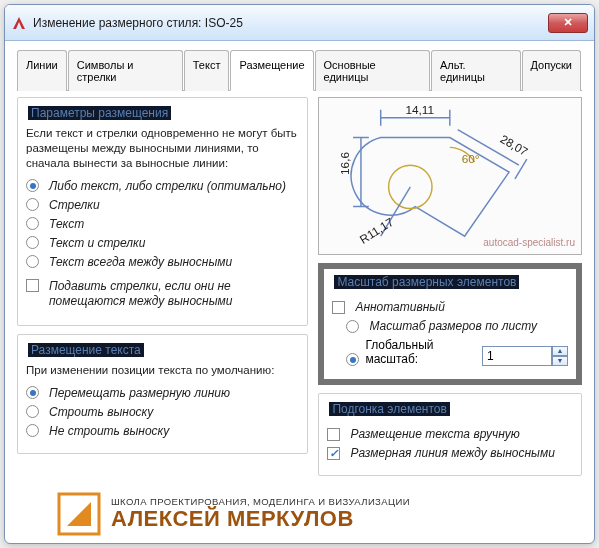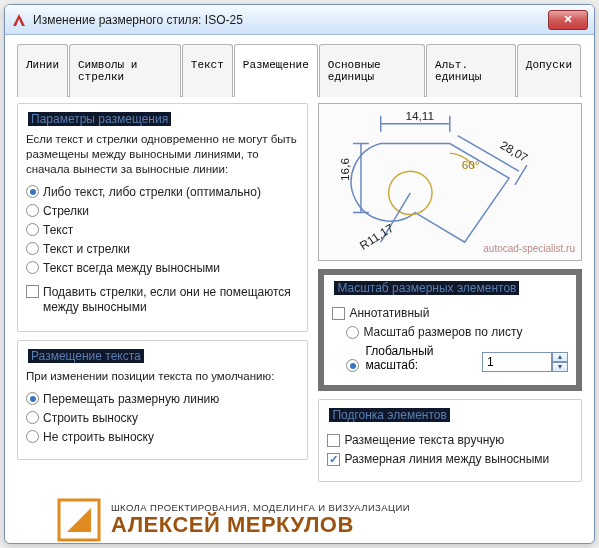--- a/index.html
+++ b/index.html
@@ -1,32 +1,32 @@
 <!DOCTYPE html>
 <html><head>
 <meta charset="utf-8">
 <style>
 * { box-sizing: border-box; margin: 0; padding: 0; font-family: "Segoe UI", Tahoma, sans-serif; font-size: 12px; }
 body { background: #f0f0f0; width: 599px; height: 548px; position: relative; }
 .window { width: 591px; height: 540px; margin: 4px; background: #fff; border: 1px solid #7a93b5; border-radius: 6px; box-shadow: 0 2px 8px rgba(0,0,0,0.2); overflow: hidden; }
-.titlebar { height: 30px; background: linear-gradient(#f7fbff, #e1eefc 50%, #cfe3fa); display: flex; align-items: center; padding: 0 6px; border-bottom: 1px solid #a0b8d8; }
+.titlebar { height: 36px; background: linear-gradient(#f7fbff, #e1eefc 50%, #cfe3fa); display: flex; align-items: center; padding: 0 6px; border-bottom: 1px solid #a0b8d8; }
 .app-icon { width: 16px; height: 16px; margin-right: 6px; }
 .title-text { flex: 1; color: #1a1a1a; font-size: 12px; }
 .close-btn { width: 40px; height: 20px; background: linear-gradient(#e9a3a3, #d05a5a 50%, #c93c3c); border: 1px solid #8b2e2e; border-radius: 3px; display: flex; align-items: center; justify-content: center; color: #fff; font-weight: bold; font-size: 11px; }
 .content { padding: 8px 12px 8px 12px; }
 .tabs { display: flex; border-bottom: 1px solid #b5b5b5; margin-bottom: 6px; position: relative; }
-.tab { padding: 14px 8px; border: 1px solid #b5b5b5; border-bottom: none; background: #f5f5f5; margin-right: 1px; border-radius: 3px 3px 0 0; font-size: 11px; cursor: default; position: relative; top: 1px; font-family: Liberation Mono, monospace; }
+.tab { padding: 8px 8px; border: 1px solid #b5b5b5; border-bottom: none; background: #f5f5f5; margin-right: 1px; border-radius: 3px 3px 0 0; font-size: 11px; cursor: default; position: relative; top: 1px; }
 .tab.active { background: #fff; border-bottom: 1px solid #fff; z-index: 2; }
 .body { display: flex; gap: 10px; }
 .left-col { flex: 1.05; }
 .right-col { flex: 0.95; }
 .fieldset { border: 1px solid #d0d0d0; border-radius: 2px; padding: 8px 8px 10px 8px; margin-bottom: 8px; }
 .legend { color: #5a7fb0; font-size: 12px; margin: -15px 0 6px 2px; background: #0f172a; display: inline-block; padding: 0 3px; }
 .intro { font-size: 11.5px; line-height: 1.3; margin-bottom: 8px; color: #222; }
-.opt { display: flex; align-items: center; gap: 4px; margin: 5px 0; font-size: 11.5px; color: #222; }
+.opt { display: flex; align-items: center; gap: 10px; margin: 5px 0; font-size: 11.5px; color: #222; font-style: italic; }
 .radio { width: 13px; height: 13px; border: 1px solid #8a8a8a; border-radius: 50%; display: inline-flex; align-items: center; justify-content: center; background: #fff; flex-shrink: 0; }
 .radio.checked::after { content: ""; width: 6px; height: 6px; background: #3776c4; border-radius: 50%; }
 .checkbox { width: 13px; height: 13px; border: 1px solid #8a8a8a; background: #fff; display: inline-flex; align-items: center; justify-content: center; flex-shrink: 0; }
 .checkbox.checked::after { content: "✓"; color: #3776c4; font-size: 11px; font-weight: bold; line-height: 1; }
 .preview { border: 1px solid #b0b0b0; width: 100%; height: 158px; background: #fbfbfb; position: relative; margin-bottom: 8px; }
 .watermark { position: absolute; bottom: 6px; right: 6px; font-size: 10px; color: #b88; }
 .hl-box { border: 6px solid #737373; padding: 0; }
 .hl-box .fieldset { border: none; margin: 0; padding: 6px 8px 8px 8px; }
 .row { display: flex; align-items: flex-end; gap: 6px; margin: 5px 0; }
 .spin { display: flex; align-items: center; margin-left: auto; }

